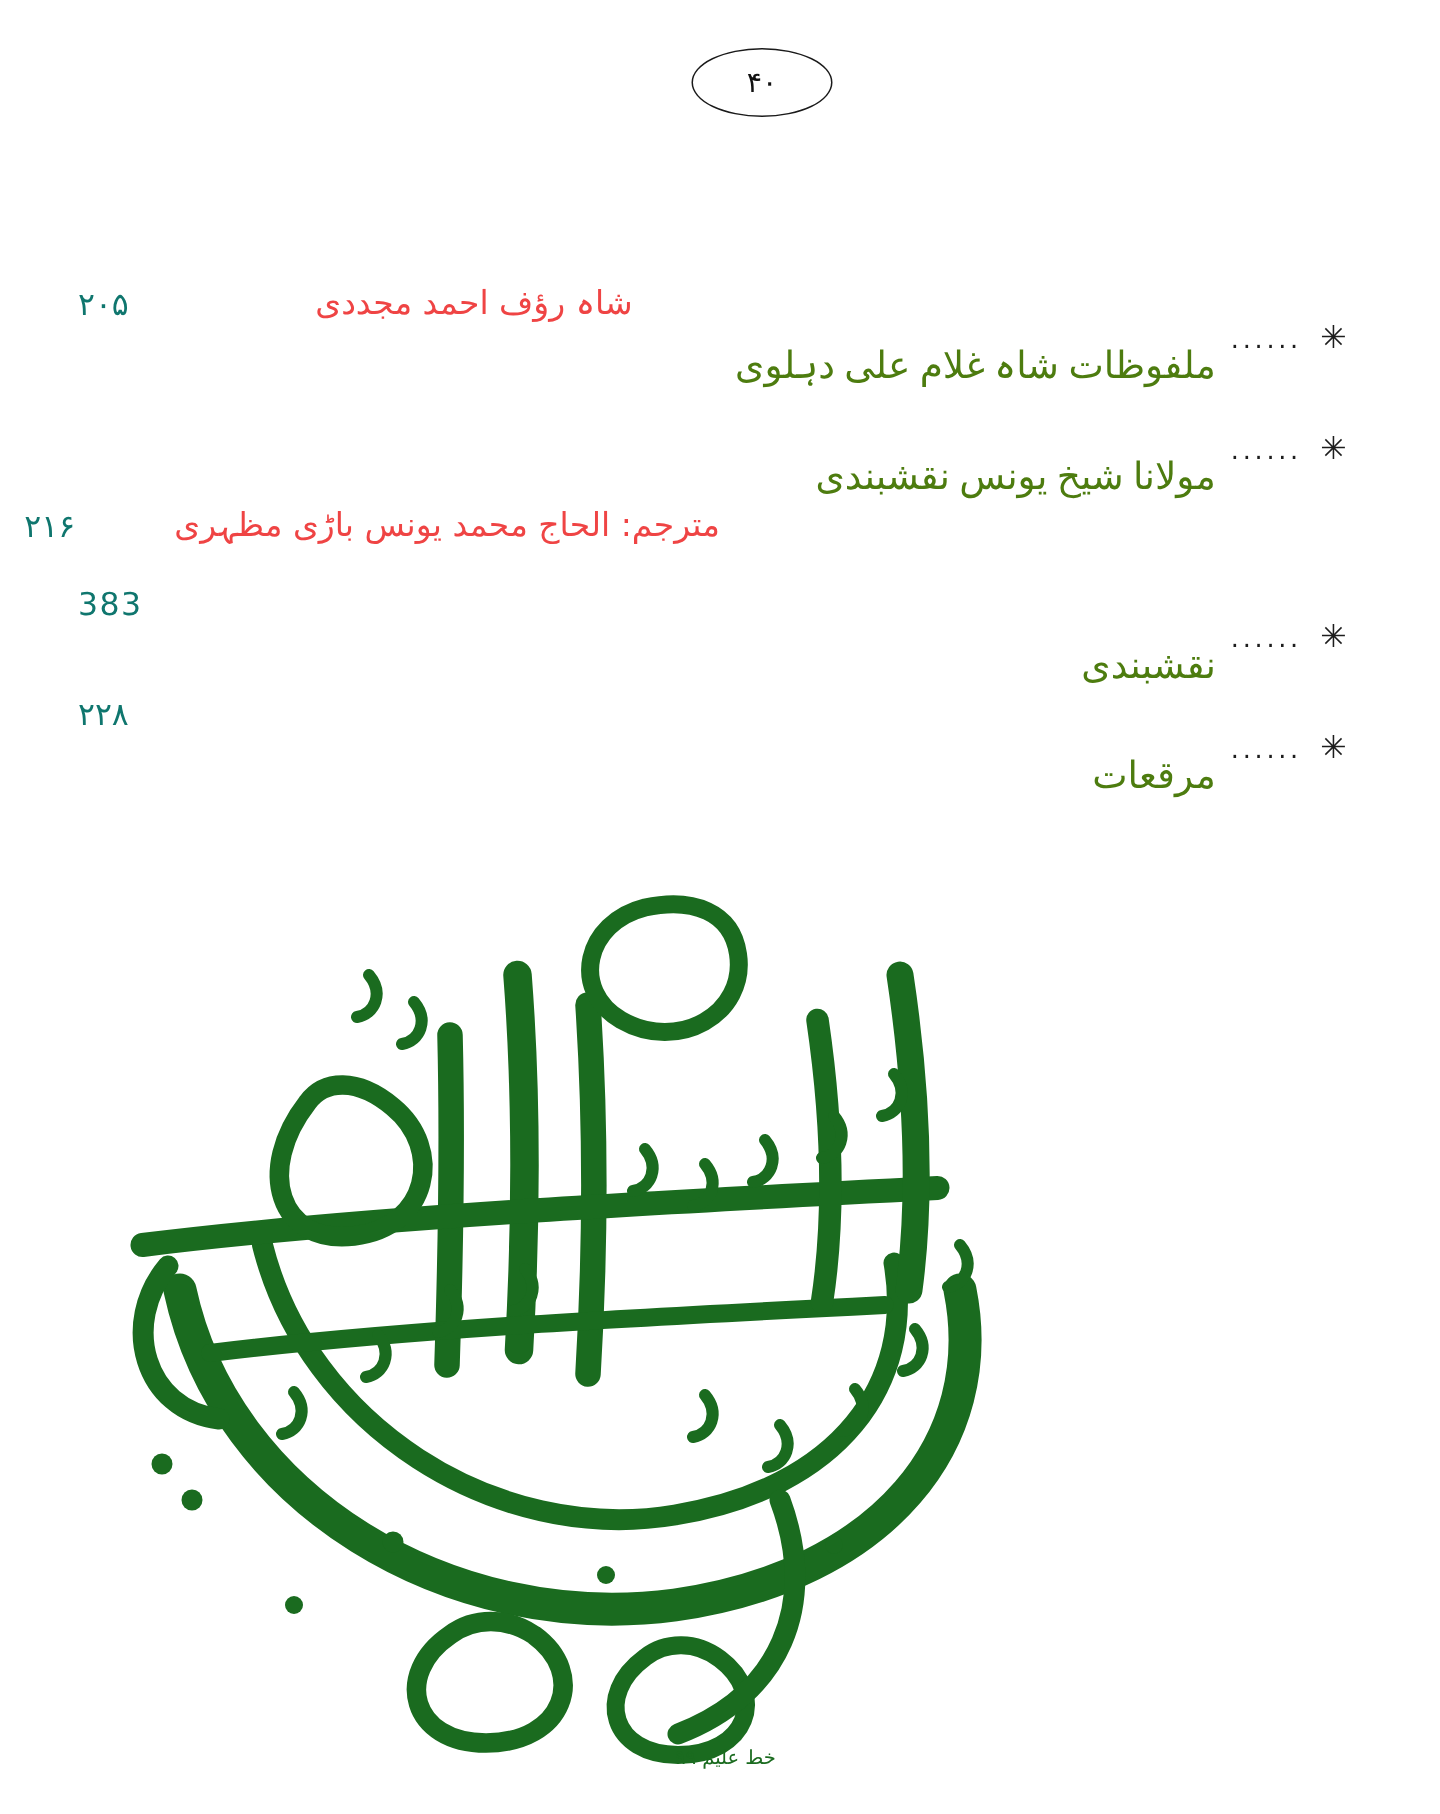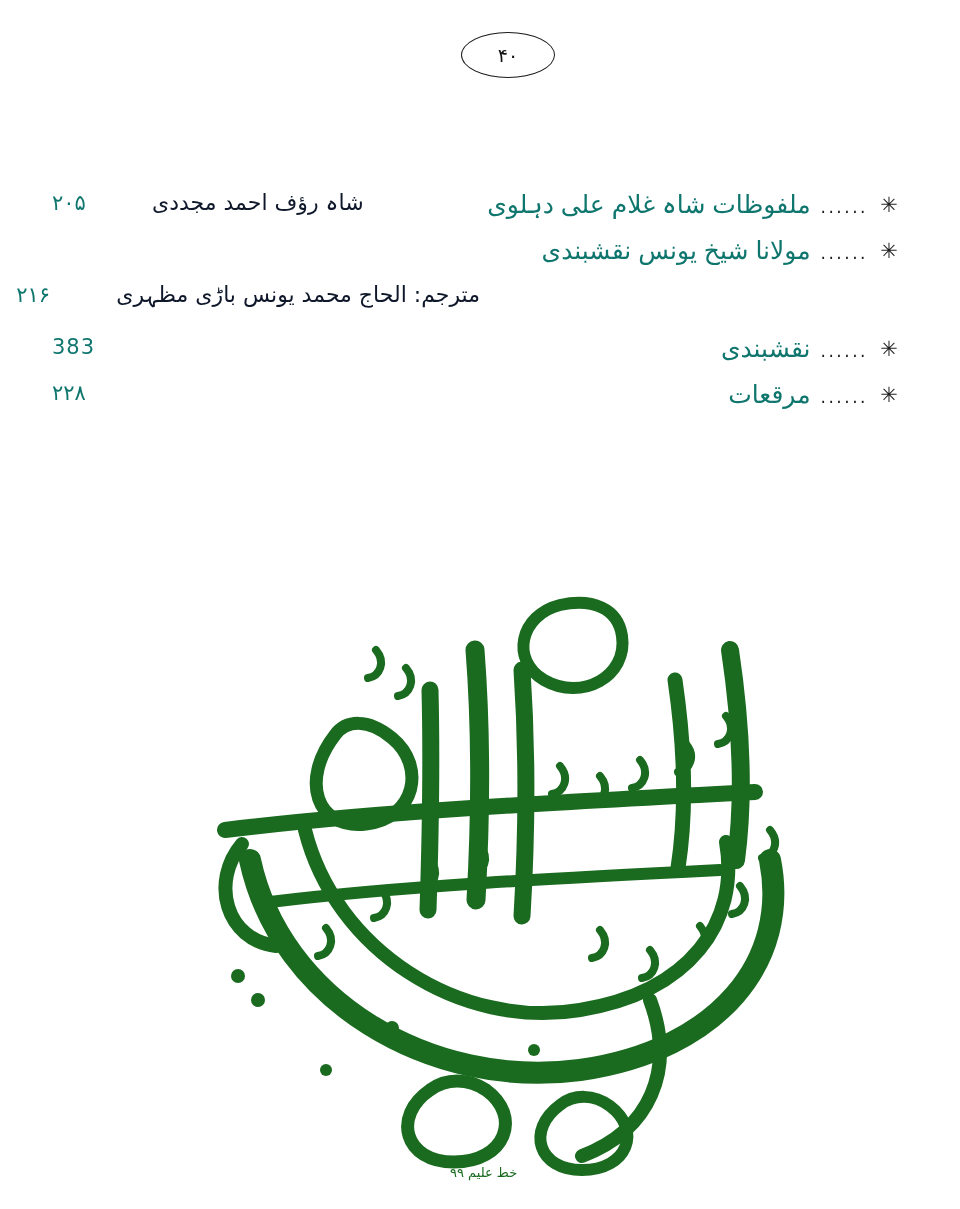--- a/index.html
+++ b/index.html
@@ -77,31 +77,32 @@
   .leader {
     flex: 0 0 auto;
     font-size: 17px;
     letter-spacing: 2.5px;
     color: #1d1d1d;
     padding-top: 4px;
   }
   .toc-title {
     font-size: 25px;
     line-height: 1.35;
-    color: #0f766e;
+    color: #4d7c0f;
     white-space: nowrap;
-    font-family: Liberation Sans, sans-serif;
+    font-family: Liberation Serif, serif;
+    margin-top: 40px;
   }
   .toc-mid {
     flex: 1 1 auto;
-    text-align: left;
+    text-align: center;
     padding-left: 14px;
     font-size: 22px;
     line-height: 1.4;
-    color: #0f172a;
+    color: #ef4444;
     white-space: nowrap;
   }
   .toc-page {
     flex: 0 0 auto;
     width: 86px;
     text-align: left;
     font-size: 21px;
     letter-spacing: 1px;
     color: #0f766e;
     padding-top: 3px;
@@ -115,21 +116,20 @@
 
   
   .calligraphy {
     position: absolute;
     top: 520px;
     left: 0;
     width: 960px;
     height: 690px;
     display: flex;
     align-items: center;
-    justify-content: center;
   }
   .calligraphy svg { display: block; }
   .sig {
     position: absolute;
     bottom: 30px;
     left: 50%;
     transform: translateX(-30px);
     color: #1a6b1f;
     font-size: 13px;
     direction: rtl;

